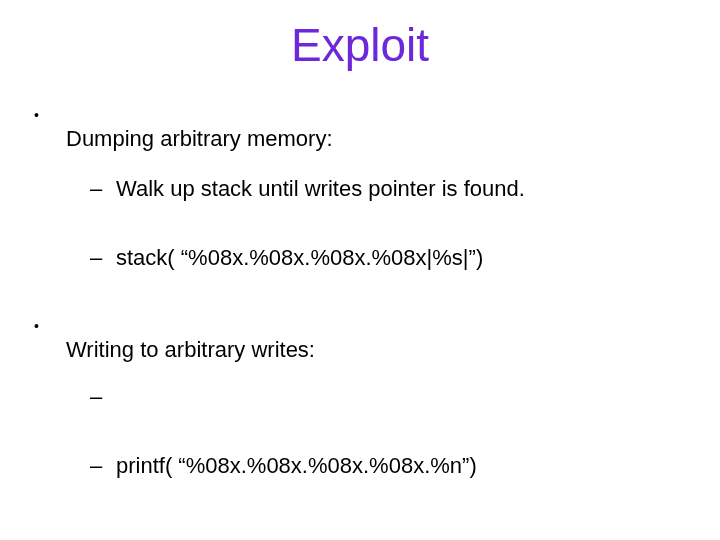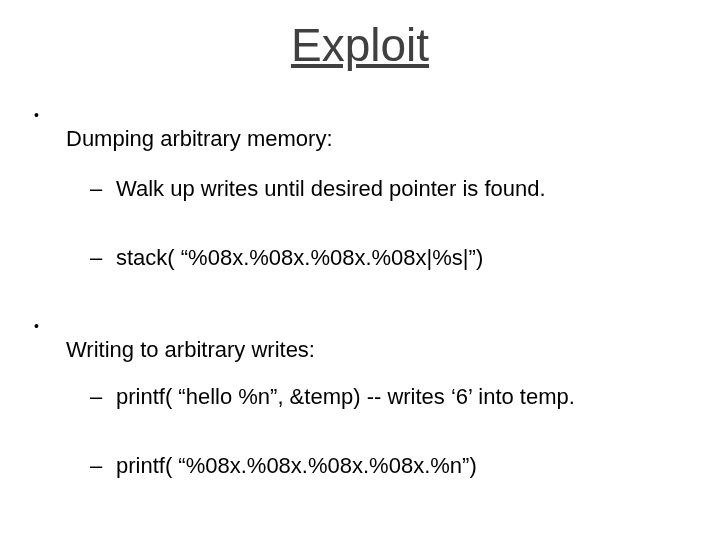--- a/index.html
+++ b/index.html
@@ -15,25 +15,24 @@
   .slide {
     width: 720px;
     height: 540px;
     box-sizing: border-box;
     padding: 20px 30px 20px 30px;
     position: relative;
   }
   .title {
     text-align: center;
     font-size: 46px;
-    color: #404040;
+    color: #6d28d9;
     font-weight: normal;
     margin: 0 0 30px 0;
     line-height: 1.1;
-    text-decoration: underline;
   }
   .body {
     font-size: 22px;
     line-height: 1.3;
   }
   .bullet-l1 {
     display: flex;
     align-items: flex-start;
     margin: 0 0 22px 0;
   }
@@ -76,36 +75,35 @@
 
   <div class="body">
 
     <div class="bullet-l1">
       <span class="dot">•</span>
       <span class="txt">Dumping arbitrary memory:</span>
     </div>
 
     <div class="bullet-l2">
       <span class="dash">–</span>
-      <span class="txt">Walk up writes until desired pointer is found.</span>
+      <span class="txt">Walk up stack until writes pointer is found.</span>
     </div>
 
     <div class="bullet-l2">
       <span class="dash">–</span>
       <span class="txt">stack( “%08x.%08x.%08x.%08x|%s|”)</span>
     </div>
 
     <div class="bullet-l1 tight">
       <span class="dot">•</span>
       <span class="txt">Writing to arbitrary writes:</span>
     </div>
 
     <div class="bullet-l2">
       <span class="dash">–</span>
-      <span class="txt">printf( “hello %n”, &amp;temp)   --  writes ‘6’ into temp.</span>
     </div>
 
     <div class="bullet-l2">
       <span class="dash">–</span>
       <span class="txt">printf( “%08x.%08x.%08x.%08x.%n”)</span>
     </div>
 
   </div>
 </div>
 

